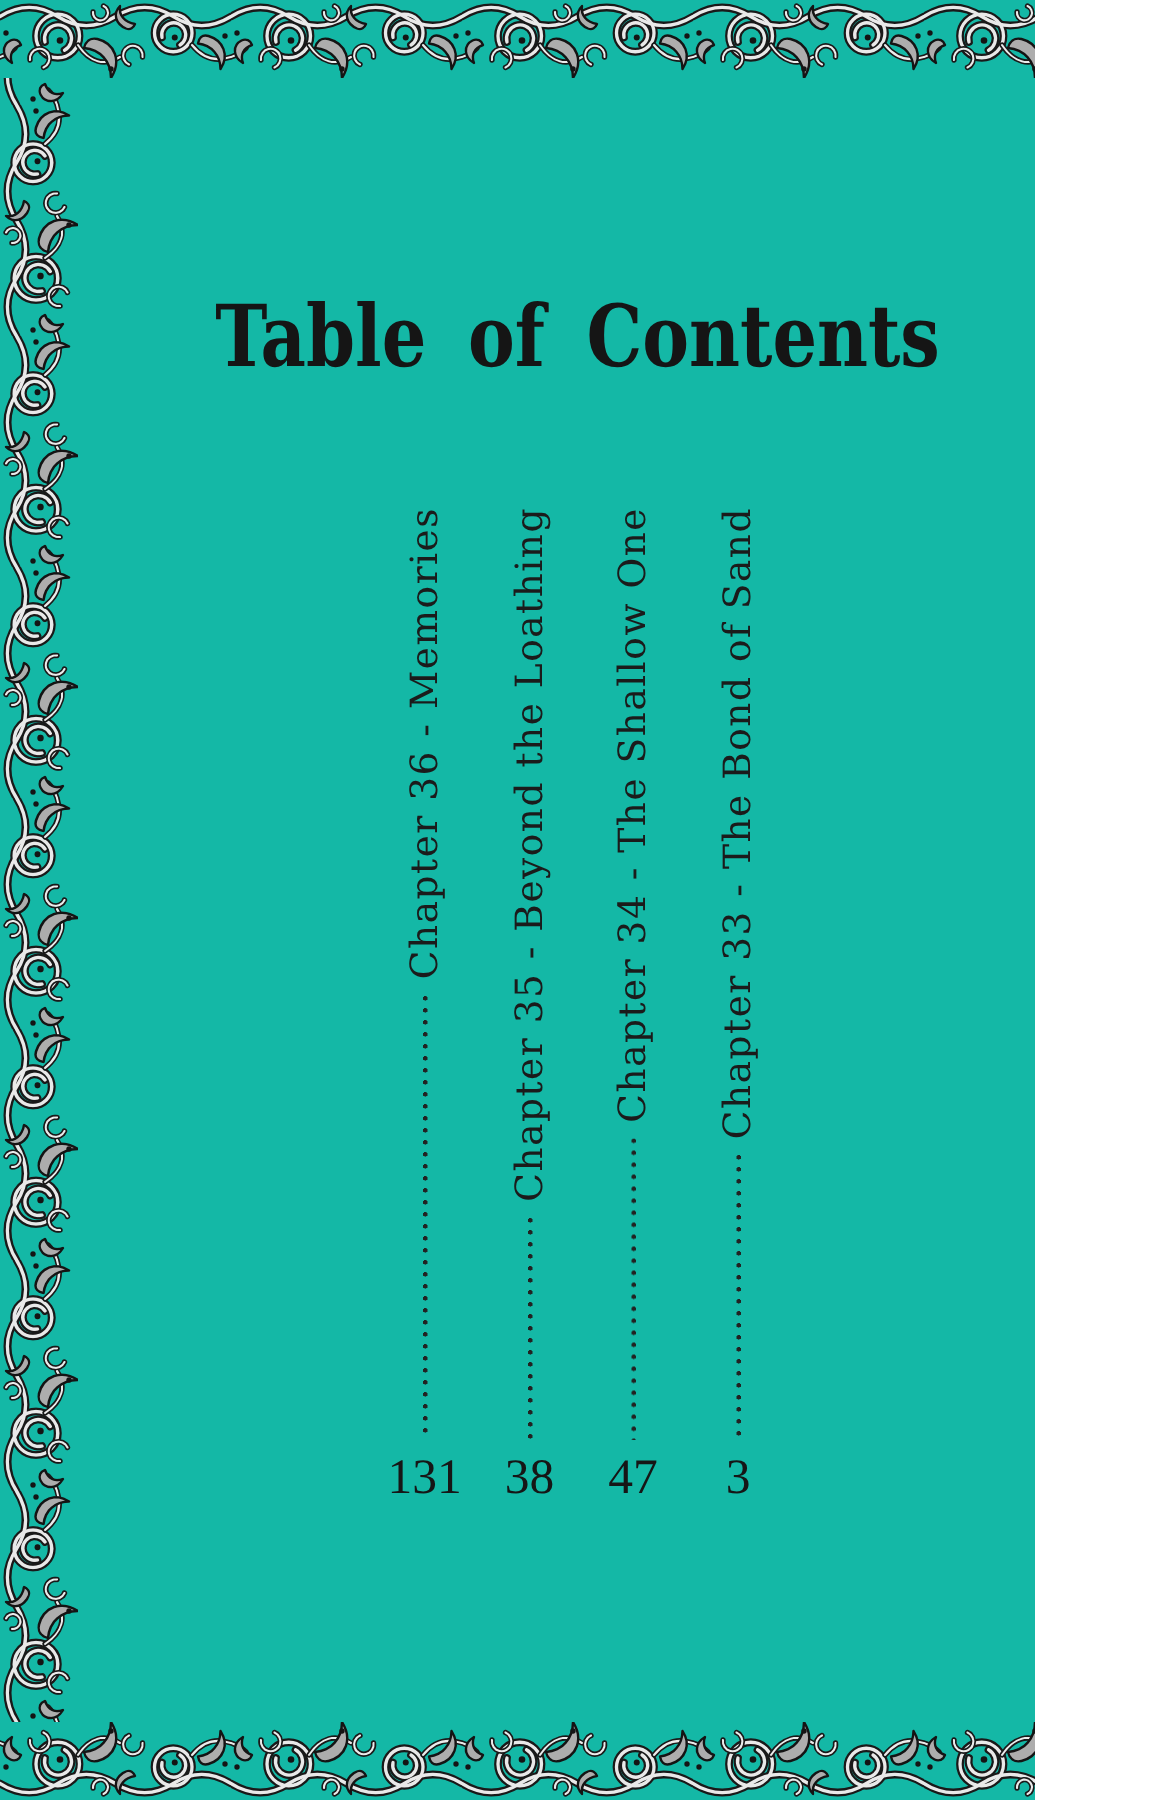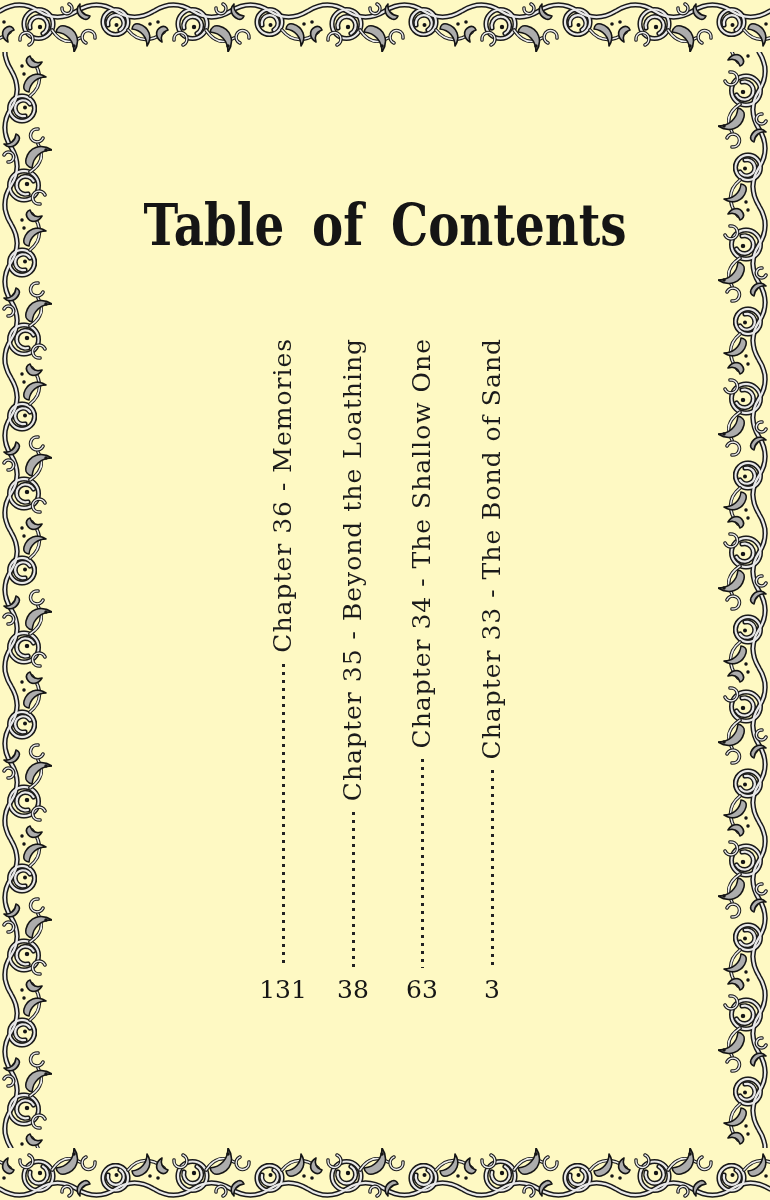--- a/index.html
+++ b/index.html
@@ -1,20 +1,20 @@
 <!DOCTYPE html>
 <html><head>
 <meta charset="utf-8">
 <style>
   html, body { margin: 0; padding: 0; background: #ffffff; }
   .page {
     position: relative;
-    width: 770px;
+    width: 690px;
     height: 1200px;
-    background: #fef9c3;
+    background: #14b8a6;
     overflow: hidden;
     font-family: "DejaVu Serif", "Liberation Serif", serif;
     color: #1b1b1b;
   }
 
   
   .band { position: absolute; display: block; }
   .band-top    { left: 0; top: 0; }
   .band-bottom { left: 0; top: 1148px; transform: scaleY(-1); transform-origin: center; }
   .band-left   { left: 0; top: 1148px; transform: rotate(-90deg); transform-origin: 0 0; }
@@ -71,23 +71,24 @@
   }
   .leader {
     flex: 1 1 auto;
     width: 3px;
     margin: 11px 0 9px 0;
     background-image: radial-gradient(circle at 1.5px 1.5px, #222222 1.45px, transparent 1.65px);
     background-size: 3px 8px;
     background-repeat: repeat-y;
   }
   .pagenum {
-    font-size: 25px;
+    font-size: 33px;
     line-height: 1;
     color: #161616;
+    font-family: Liberation Serif, serif;
   }
 </style>
 </head>
 <body>
 
 <div class="page">
 
   <svg width="0" height="0" style="position:absolute" aria-hidden="true">
     <defs>
       <g id="vine-lines">
@@ -147,21 +148,21 @@
     <span class="pagenum">131</span>
   </div>
   <div class="col col-1">
     <span class="chap">Chapter 35 - Beyond the Loathing</span>
     <span class="leader"></span>
     <span class="pagenum">38</span>
   </div>
   <div class="col col-2">
     <span class="chap">Chapter 34 - The Shallow One</span>
     <span class="leader"></span>
-    <span class="pagenum">63</span>
+    <span class="pagenum">47</span>
   </div>
   <div class="col col-3">
     <span class="chap">Chapter 33 - The Bond of Sand</span>
     <span class="leader"></span>
     <span class="pagenum">3</span>
   </div>
 
 </div>
 
 </body></html>

